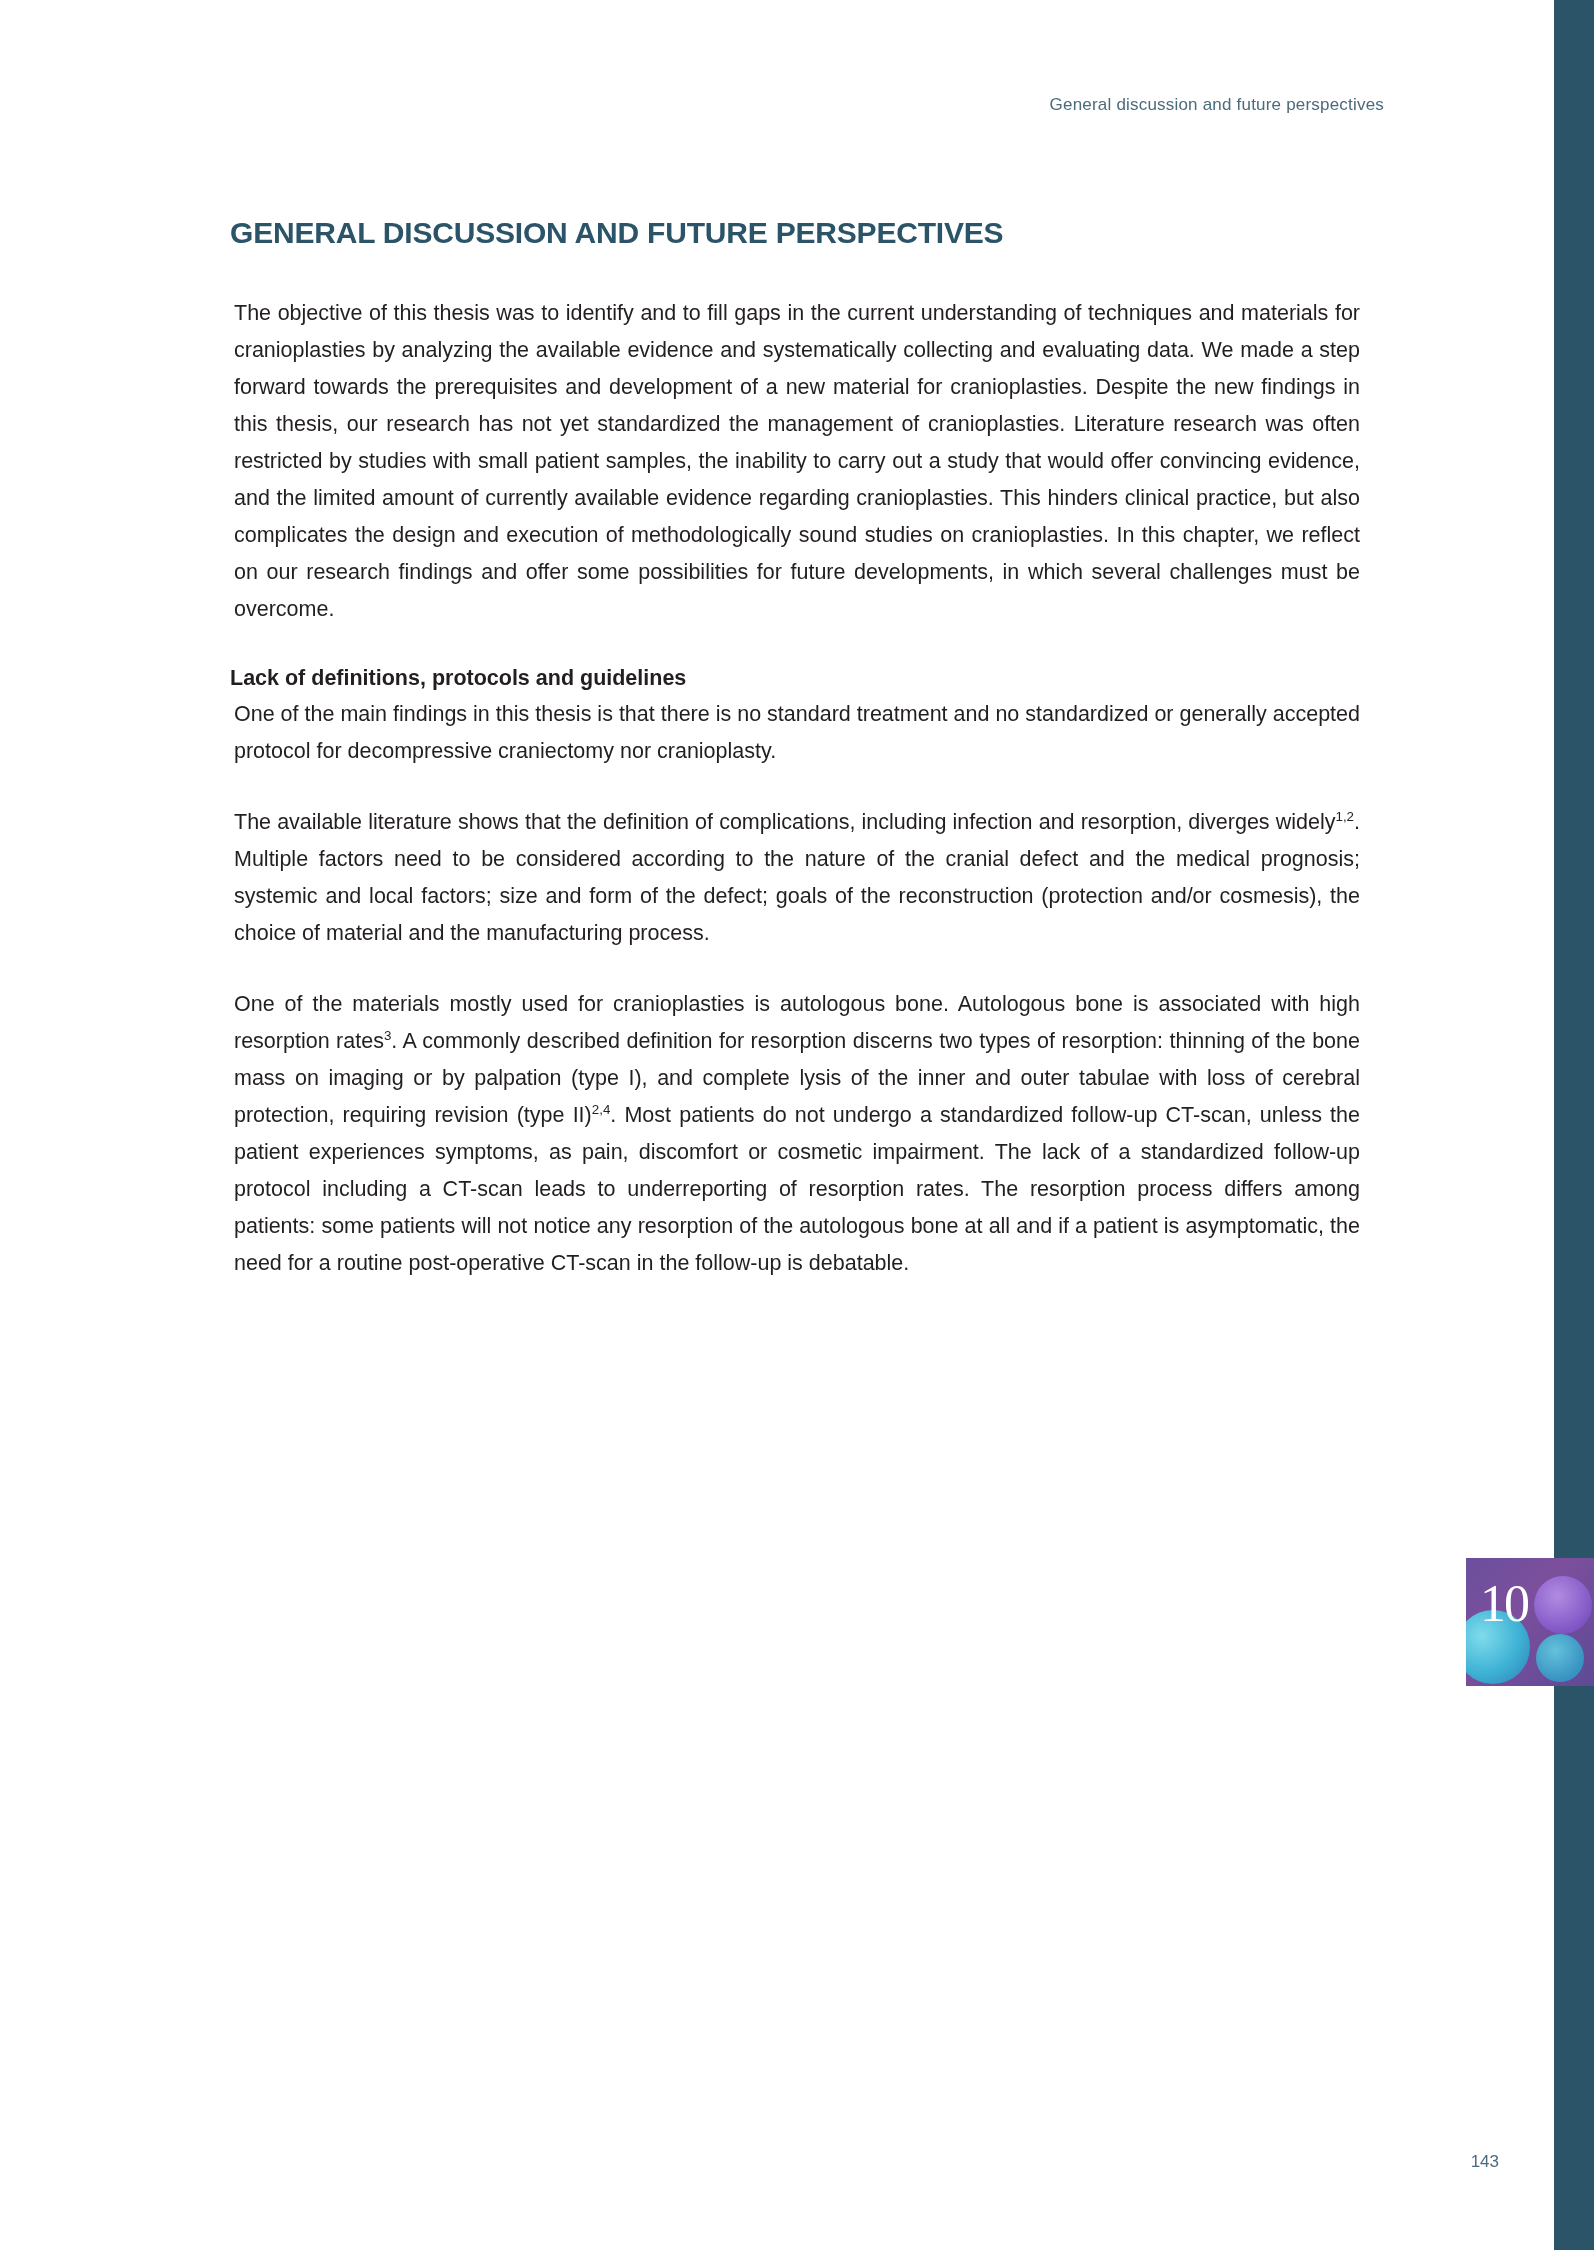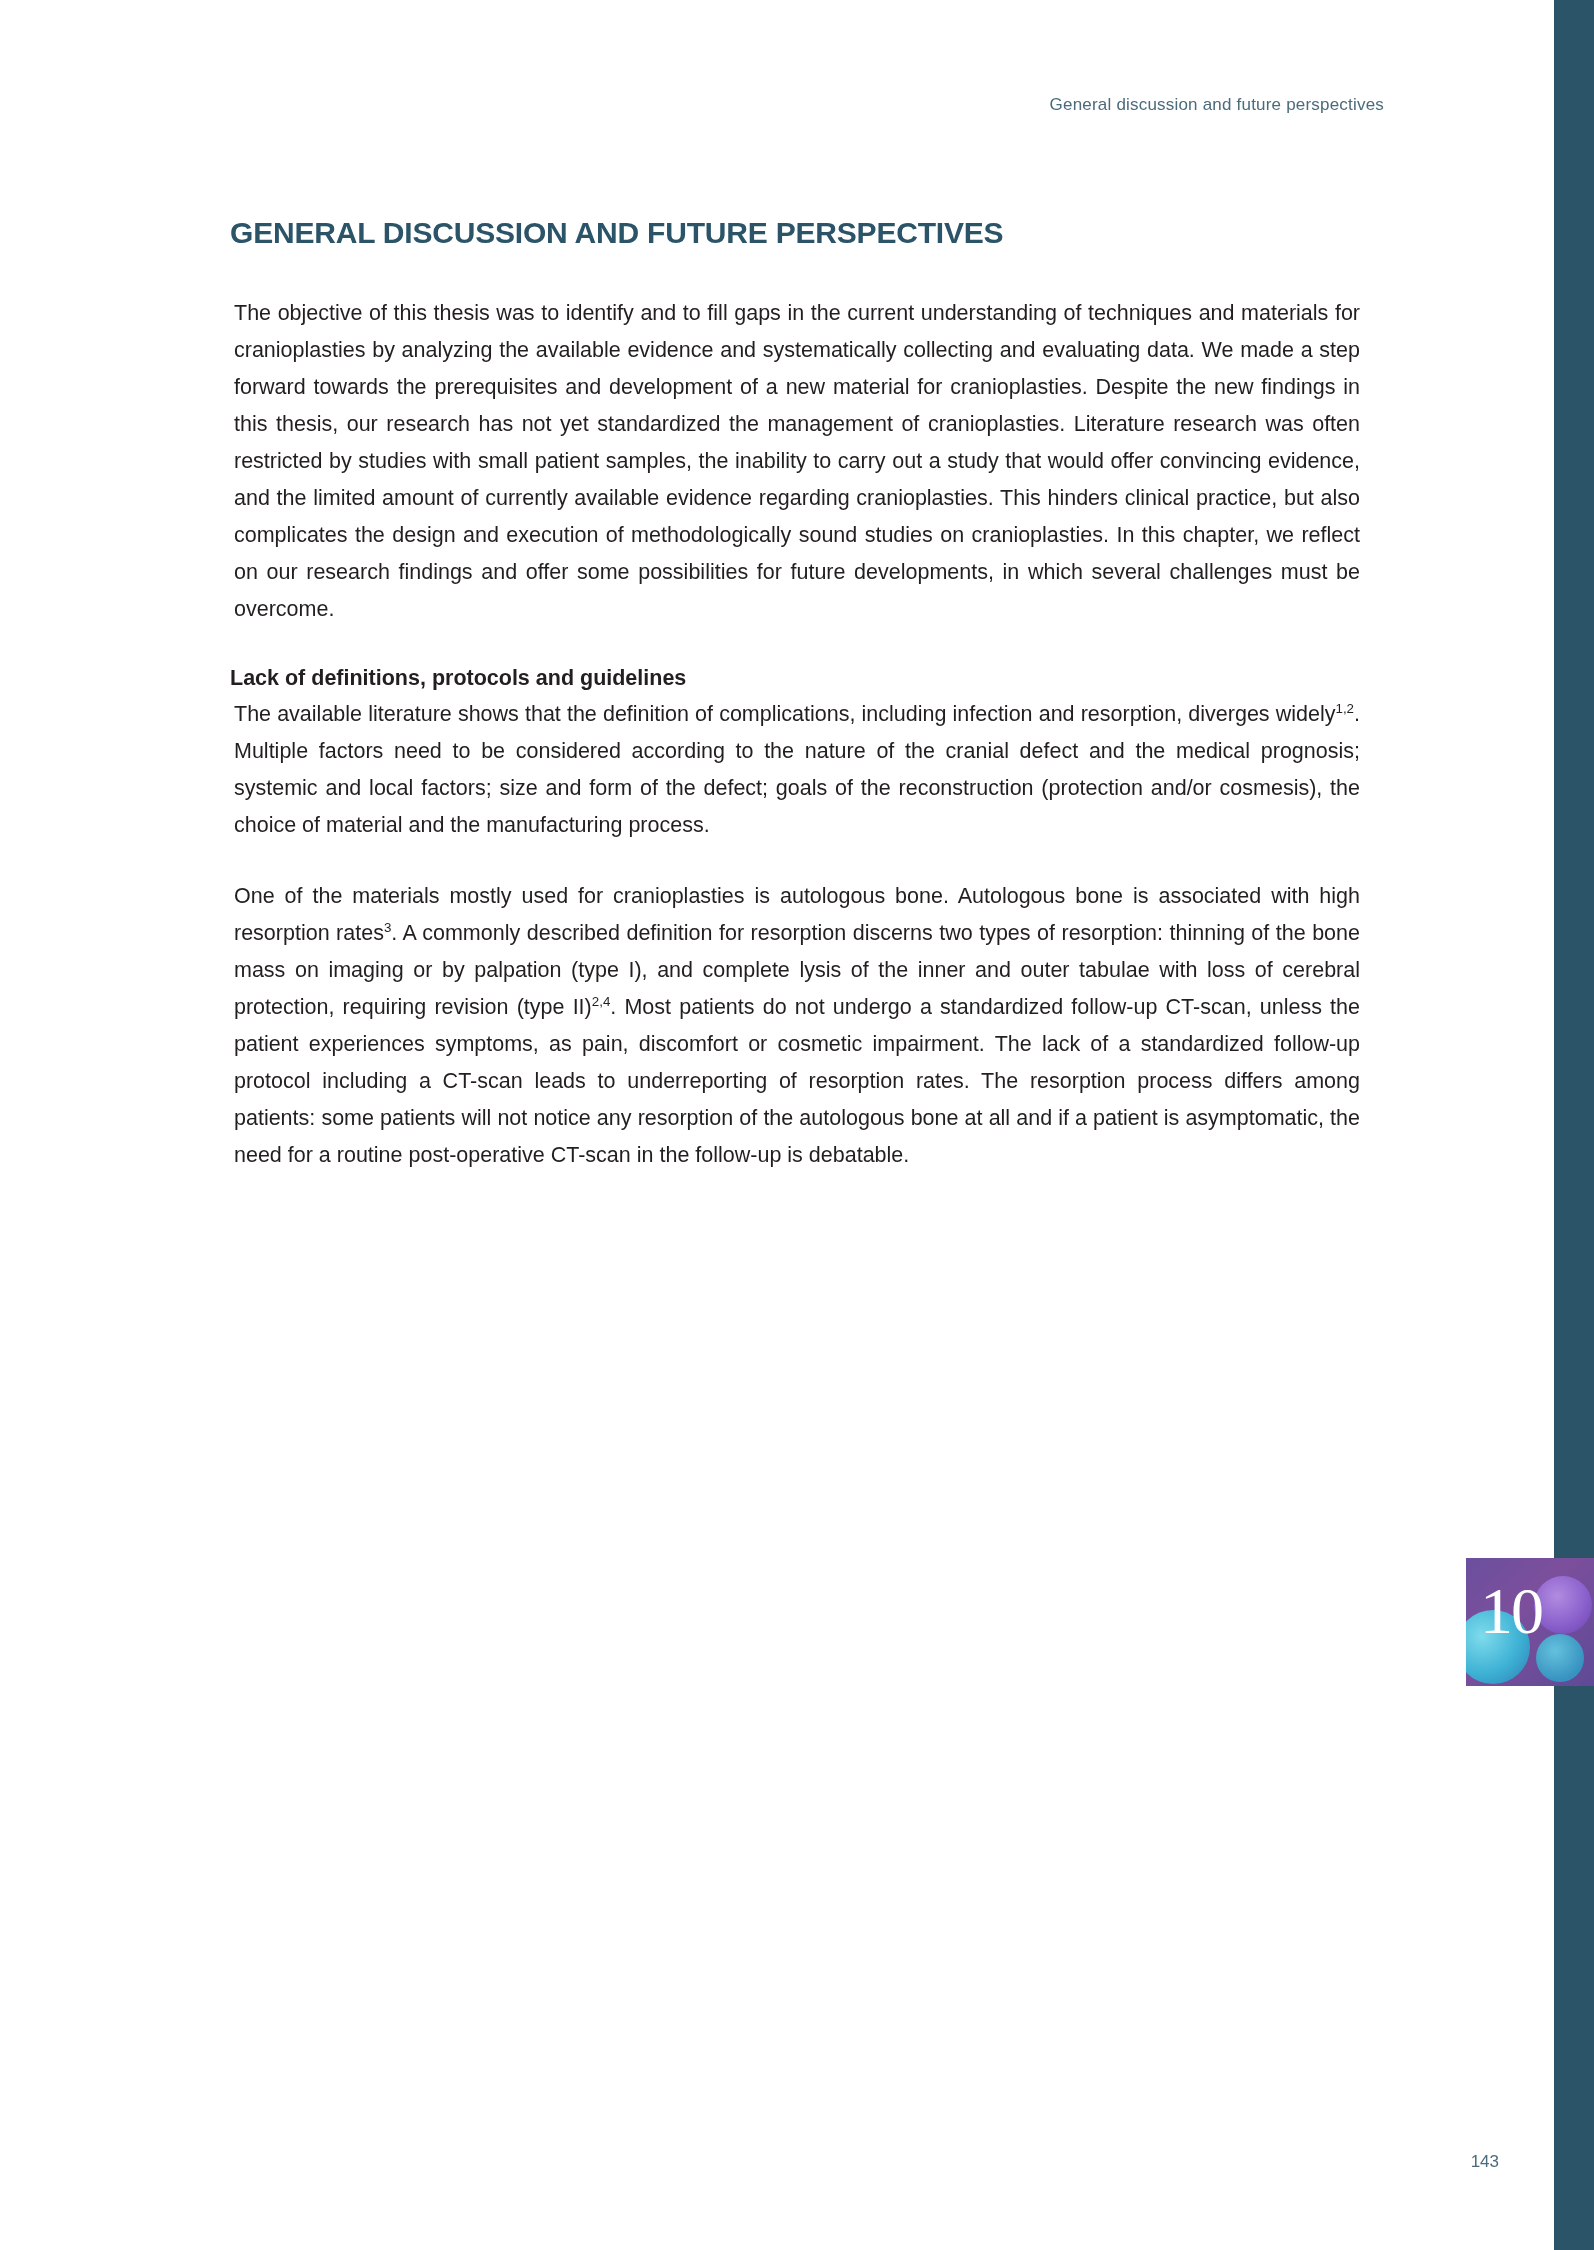--- a/index.html
+++ b/index.html
@@ -62,21 +62,21 @@
     border-radius: 50%;
     background: radial-gradient(circle at 40% 35%, #63d6e8 0%, #2f9fc8 70%);
     right: 10px;
     bottom: 4px;
     opacity: 0.85;
   }
   .chapter-tab .num {
     position: absolute;
     left: 14px;
     top: 20px;
-    font-size: 66px;
+    font-size: 52px;
     line-height: 1;
     color: #ffffff;
     font-family: "Liberation Serif", serif;
     font-weight: 400;
     letter-spacing: -2px;
     z-index: 3;
   }
 
   
   .running-head {
@@ -155,20 +155,21 @@
 <div class="running-head">General discussion and future perspectives</div>
 
 <div class="content">
 
   <h1 class="page-title">GENERAL DISCUSSION AND FUTURE PERSPECTIVES</h1>
 
   <p class="body-par">The objective of this thesis was to identify and to fill gaps in the current understanding of techniques and materials for cranioplasties by analyzing the available evidence and systematically collecting and evaluating data. We made a step forward towards the prerequisites and development of a new material for cranioplasties. Despite the new findings in this thesis, our research has not yet standardized the management of cranioplasties. Literature research was often restricted by studies with small patient samples, the inability to carry out a study that would offer convincing evidence, and the limited amount of currently available evidence regarding cranioplasties. This hinders clinical practice, but also complicates the design and execution of methodologically sound studies on cranioplasties. In this chapter, we reflect on our research findings and offer some possibilities for future developments, in which several challenges must be overcome.</p>
 
   <h2 class="sub-head">Lack of definitions, protocols and guidelines</h2>
 
+  <p class="body-par">One of the main findings in this thesis is that there is no standard treatment and no standardized or generally accepted protocol for decompressive craniectomy nor cranioplasty.</p>
 
   <p class="body-par"><span>The available literature shows that the definition of complications, including infection and resorption, diverges widely</span><sup>1,2</sup><span>. Multiple factors need to be considered according to the nature of the cranial defect and the medical prognosis; systemic and local factors; size and form of the defect; goals of the reconstruction (protection and/or cosmesis), the choice of material and the manufacturing process.</span></p>
 
   <p class="body-par last"><span>One of the materials mostly used for cranioplasties is autologous bone. Autologous bone is associated with high resorption rates</span><sup>3</sup><span>. A commonly described definition for resorption discerns two types of resorption: thinning of the bone mass on imaging or by palpation (type I), and complete lysis of the inner and outer tabulae with loss of cerebral protection, requiring revision (type II)</span><sup>2,4</sup><span>. Most patients do not undergo a standardized follow-up CT-scan, unless the patient experiences symptoms, as pain, discomfort or  cosmetic impairment. The lack of a standardized follow-up protocol including a CT-scan leads to underreporting of resorption rates. The resorption process differs among patients: some patients will not notice any resorption of the autologous bone at all and if a patient is asymptomatic, the need for a routine post-operative CT-scan in the follow-up is debatable.</span></p>
 
 </div>
 
 <div class="folio">143</div>
 
 </body></html>

